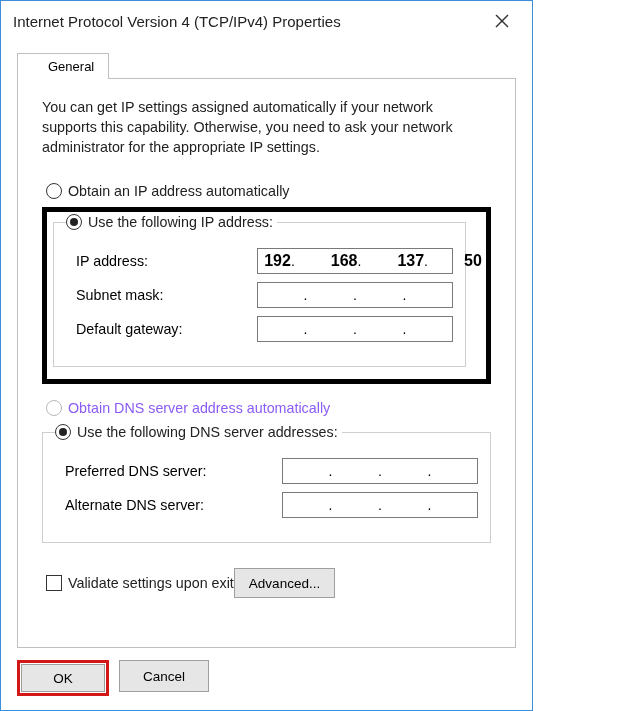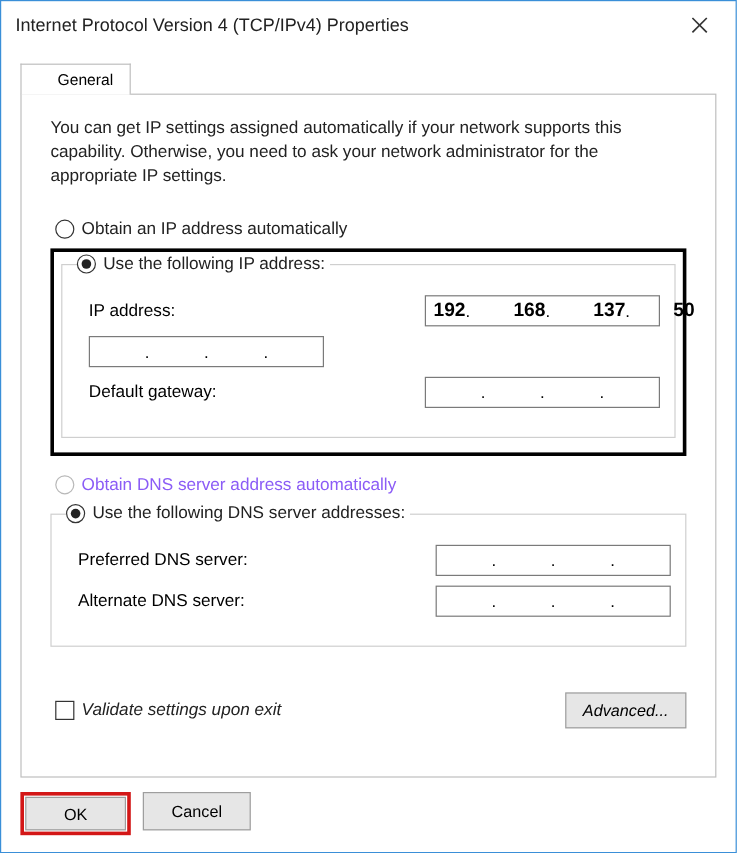--- a/index.html
+++ b/index.html
@@ -7,21 +7,21 @@
     margin: 0;
     padding: 0;
     font-family: "Segoe UI", Tahoma, sans-serif;
     font-size: 13px;
     background: #fff;
     width: 625px;
     height: 711px;
     overflow: hidden;
   }
   .window {
-    width: 614px;
+    width: 533px;
     height: 711px;
     border: 1px solid #3a8fd8;
     background: #fff;
     display: flex;
     flex-direction: column;
   }
   .titlebar {
     display: flex;
     align-items: center;
     justify-content: space-between;
@@ -88,22 +88,22 @@
     background: #fff;
   }
   .radio.selected::after {
     content: ""; width: 8px; height: 8px; background: #222; border-radius: 50%;
   }
   .radio.disabled { border-color: #b8b8b8; }
   .check {
     width: 16px; height: 16px; border: 1px solid #333; background: #fff;
   }
   .group-highlight {
-    border: 3px solid #000000;
-    padding: 2px 6px 12px 6px;
+    border: 5px solid #000000;
+    padding: 2px 20px 12px 6px;
     margin: 4px 0 12px 0;
   }
   fieldset.group {
     border: 1px solid #cfcfcf;
     margin: 0;
     padding: 10px 12px 16px 12px;
   }
   fieldset.group legend {
     padding: 0 4px 0 0;
     font-size: 14.3px;
@@ -135,23 +135,22 @@
     width: 40px;
     text-align: left;
     font-size: 14px;
     margin-left: 36px;
   }
   .ip-input .dot { width: 6px; text-align: center; font-size:14px; }
   .disabled-text { color: #8b5cf6; }
   .bottom-row {
     display: flex;
     align-items: center;
-    justify-content: space-between;
-    margin-top: 38px;
-    font-style: italic;
+    justify-content: flex-start;
+    margin-top: 25px;
   }
   .btn {
     min-width: 96px;
     height: 30px;
     border: 1px solid #9e9e9e;
     background: #e6e6e6;
     font-size: 13.5px;
     display: inline-flex;
     align-items: center;
     justify-content: center;
@@ -219,20 +218,21 @@
               <span class="dot">.</span>
               <span class="octet">168</span>
               <span class="dot">.</span>
               <span class="octet">137</span>
               <span class="dot">.</span>
               <span class="octet">50</span>
             </div>
           </div>
 
           <div class="field-row">
+            <span class="field-label">Subnet mask:</span>
             <div class="ip-input">
               <span class="octet"></span>
               <span class="dot">.</span>
               <span class="octet"></span>
               <span class="dot">.</span>
               <span class="octet"></span>
               <span class="dot">.</span>
               <span class="octet"></span>
             </div>
           </div>

